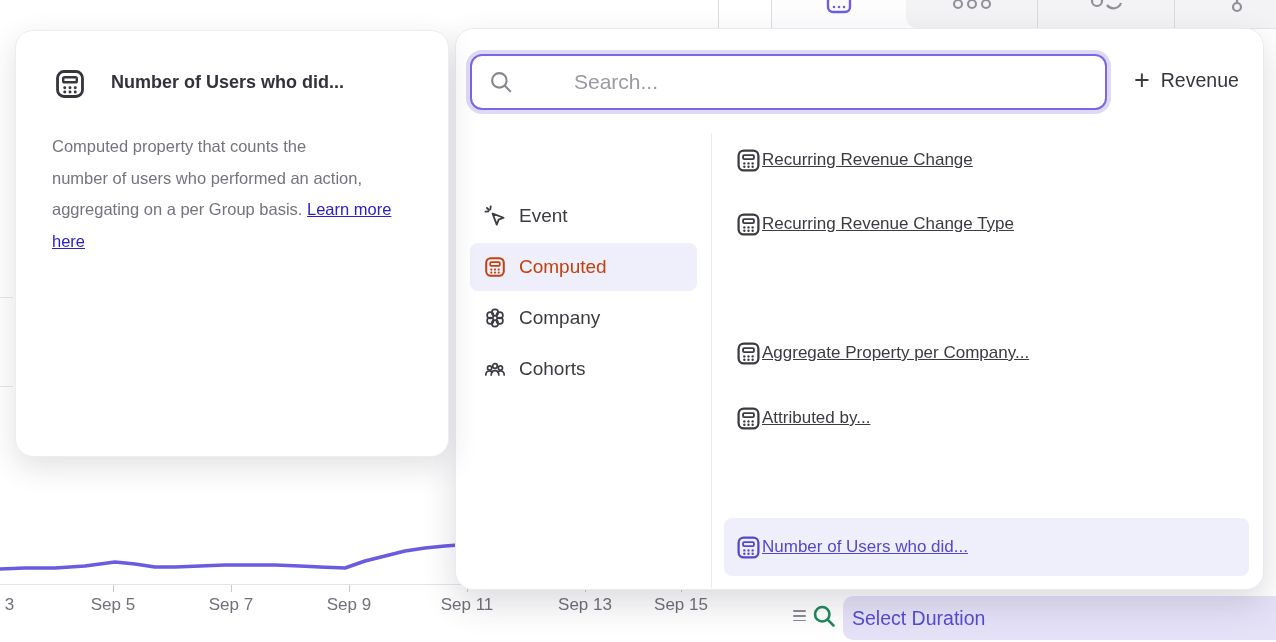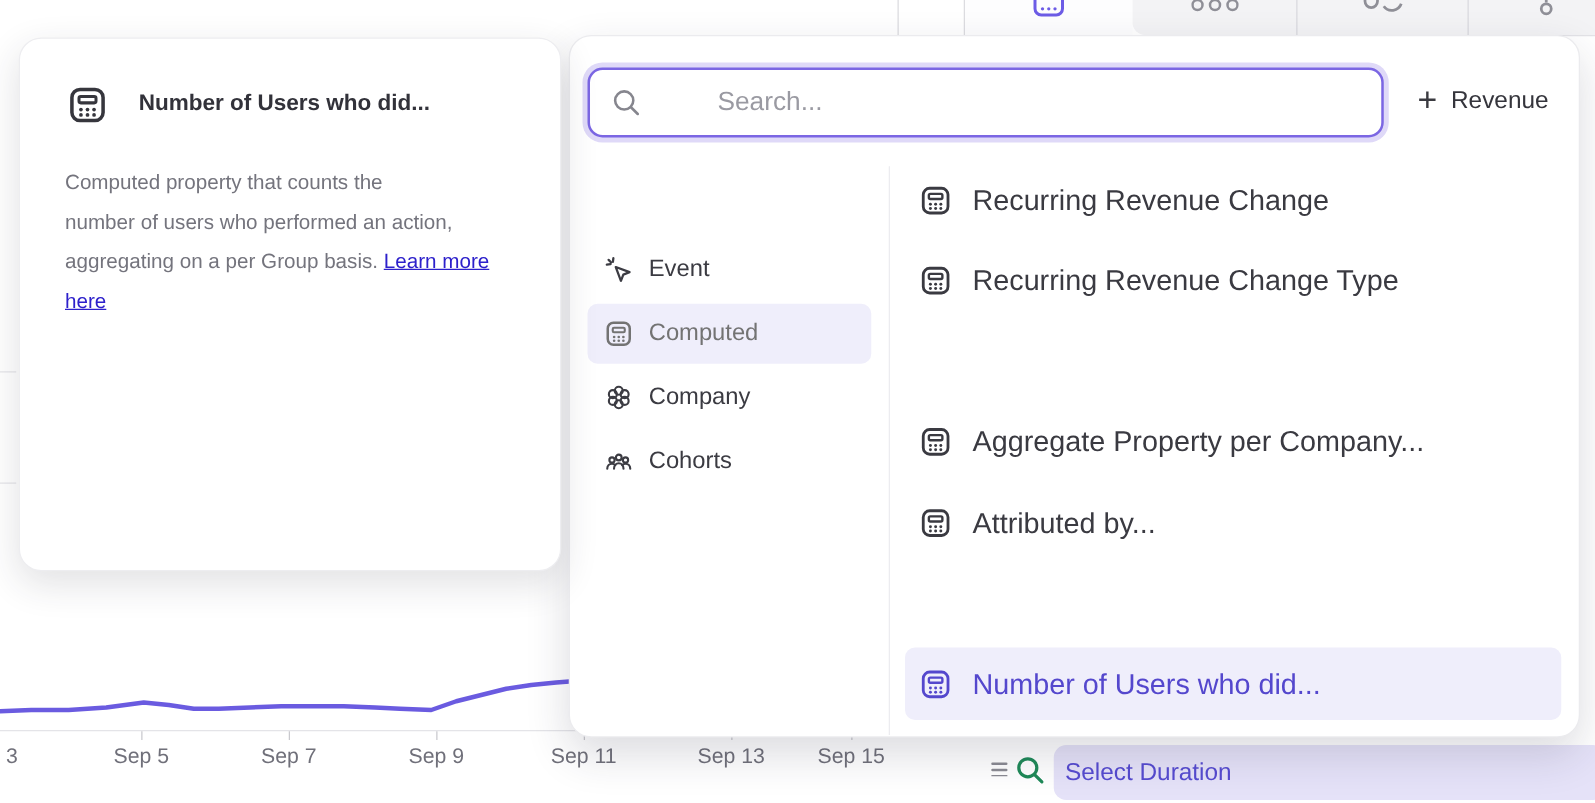--- a/index.html
+++ b/index.html
@@ -43,29 +43,29 @@
   .searchbox input::placeholder{color:#9a9aa2;}
   .create-btn{position:absolute;left:678px;top:36px;display:flex;align-items:center;gap:11px;cursor:pointer;}
   .create-plus{font-size:27px;font-weight:300;color:#3a3a40;line-height:30px;}
   .create-label{font-size:19.5px;font-weight:500;color:#35353c;}
 
   .cat-row{position:absolute;left:14px;width:227px;height:48px;border-radius:8px;display:flex;
      align-items:center;cursor:pointer;color:#3b3b42;}
   .cat-row .cicon{width:26px;margin-left:12px;display:flex;justify-content:center;color:#3c3c43;}
   .cat-row .clabel{margin-left:11px;font-size:19px;font-weight:500;}
   .cat-row.selected{background:#efeefb;color:#5346cc;}
-  .cat-row.selected .cicon,.cat-row.selected .clabel{color:#737373;}
+  .cat-row.selected .cicon,.cat-row.selected .clabel{color:#c2410c;}
   .aa{font-size:17.5px;font-weight:600;}
 
   .vdivider{position:absolute;left:255px;top:104px;width:1px;height:455px;background:#ececf0;}
 
   .item-row{position:absolute;left:268px;width:525px;height:58px;border-radius:8px;display:flex;
      align-items:center;cursor:pointer;color:#3a3a41;}
   .item-row .iicon{width:27px;margin-left:11px;display:flex;justify-content:center;color:#3a3a41;}
-  .item-row .ilabel{margin-left:16px;font-size:23px;font-weight:500;white-space:nowrap;}
+  .item-row .ilabel{font-size:17px;font-weight:500;white-space:nowrap;text-decoration:underline;}
   .item-row.selected{background:#efeefb;color:#5447cd;}
   .item-row.selected .iicon,.item-row.selected .ilabel{color:#5447cd;}
 
   
   .drag-handle{position:absolute;left:793px;top:610px;width:14px;cursor:grab;z-index:3;}
   .drag-handle i{display:block;width:13px;height:1.7px;background:#8b8b93;margin-bottom:3.2px;border-radius:1px;}
   .green-search{position:absolute;left:811px;top:603px;color:#1f8a58;z-index:3;cursor:pointer;}
   .select-pill{position:absolute;left:843px;top:596px;width:441px;height:44px;background:#e5e2f8;
      border-radius:10px;display:flex;align-items:center;z-index:3;cursor:pointer;}
   .select-pill span{margin-left:9px;font-size:19.5px;font-weight:500;color:#564bd0;}

